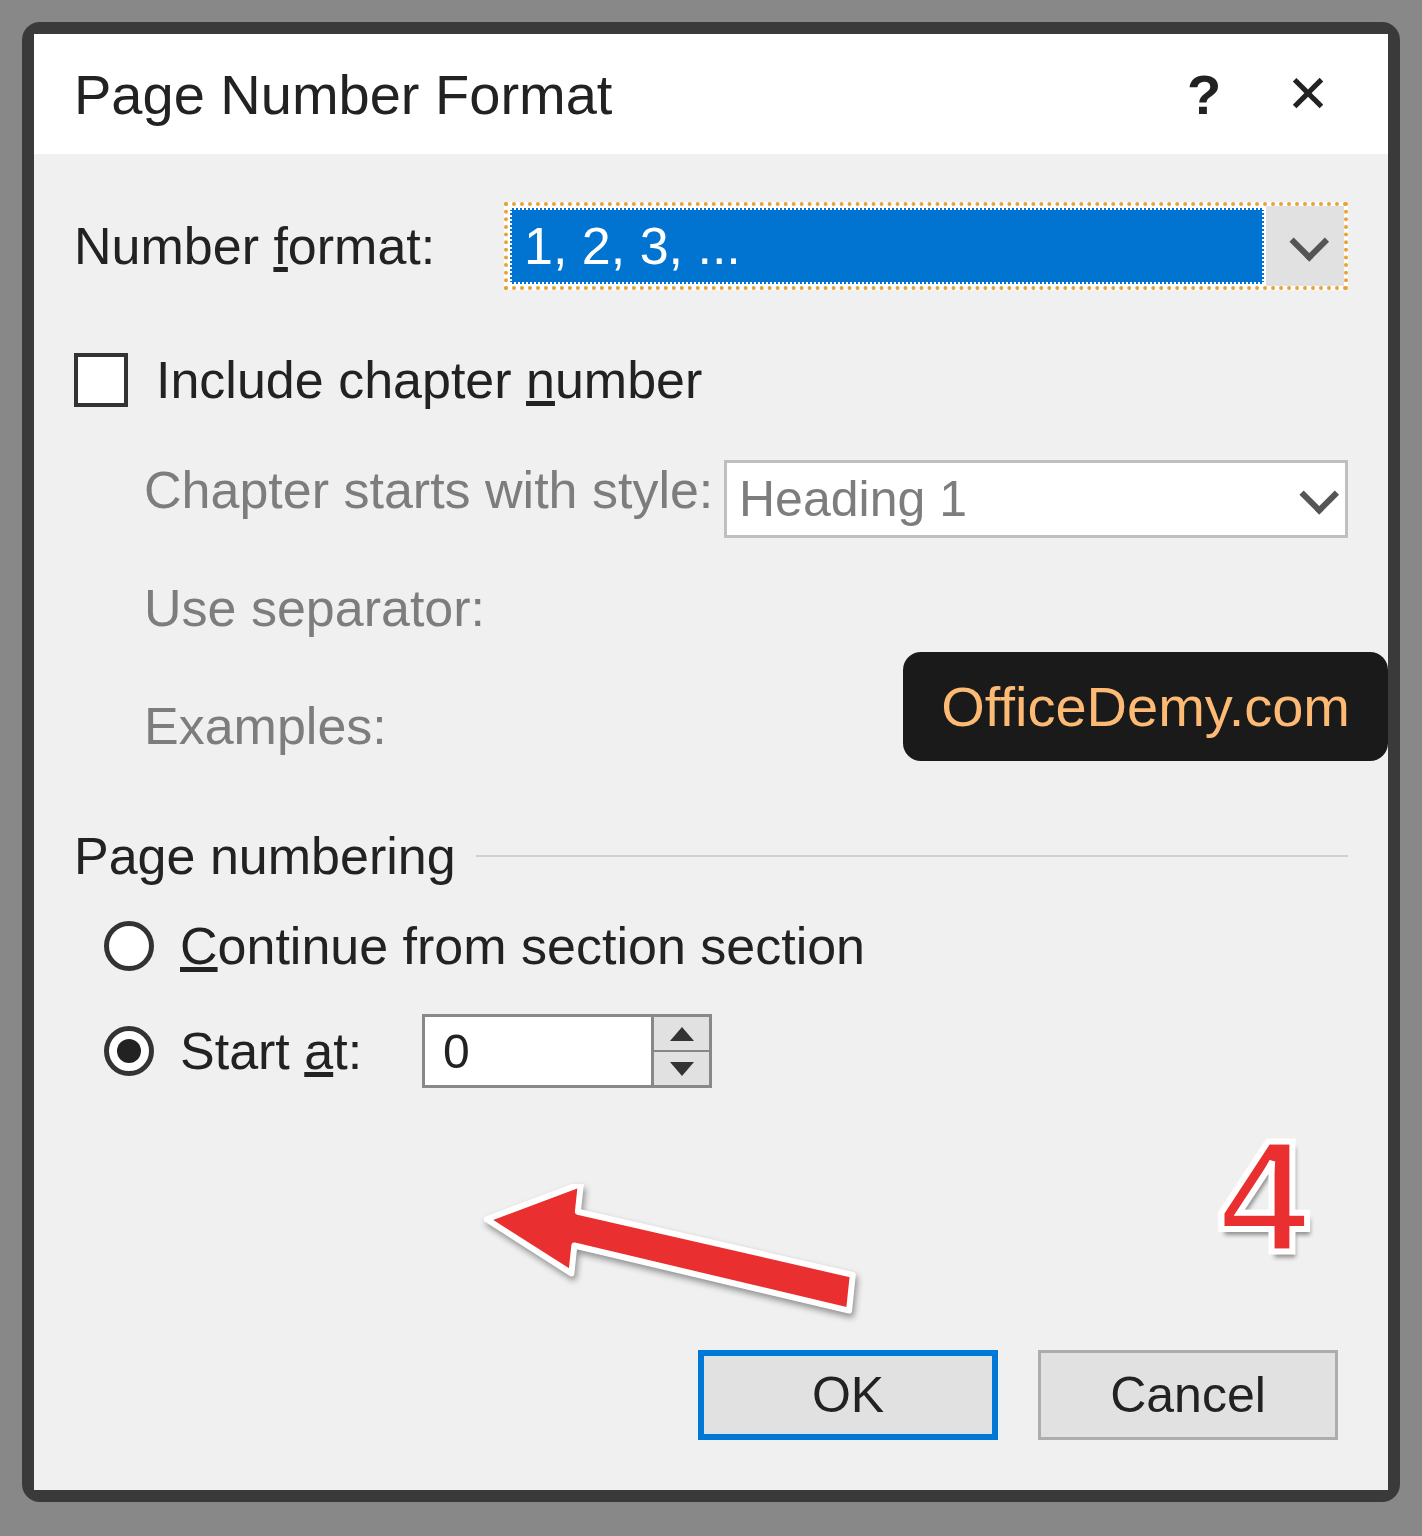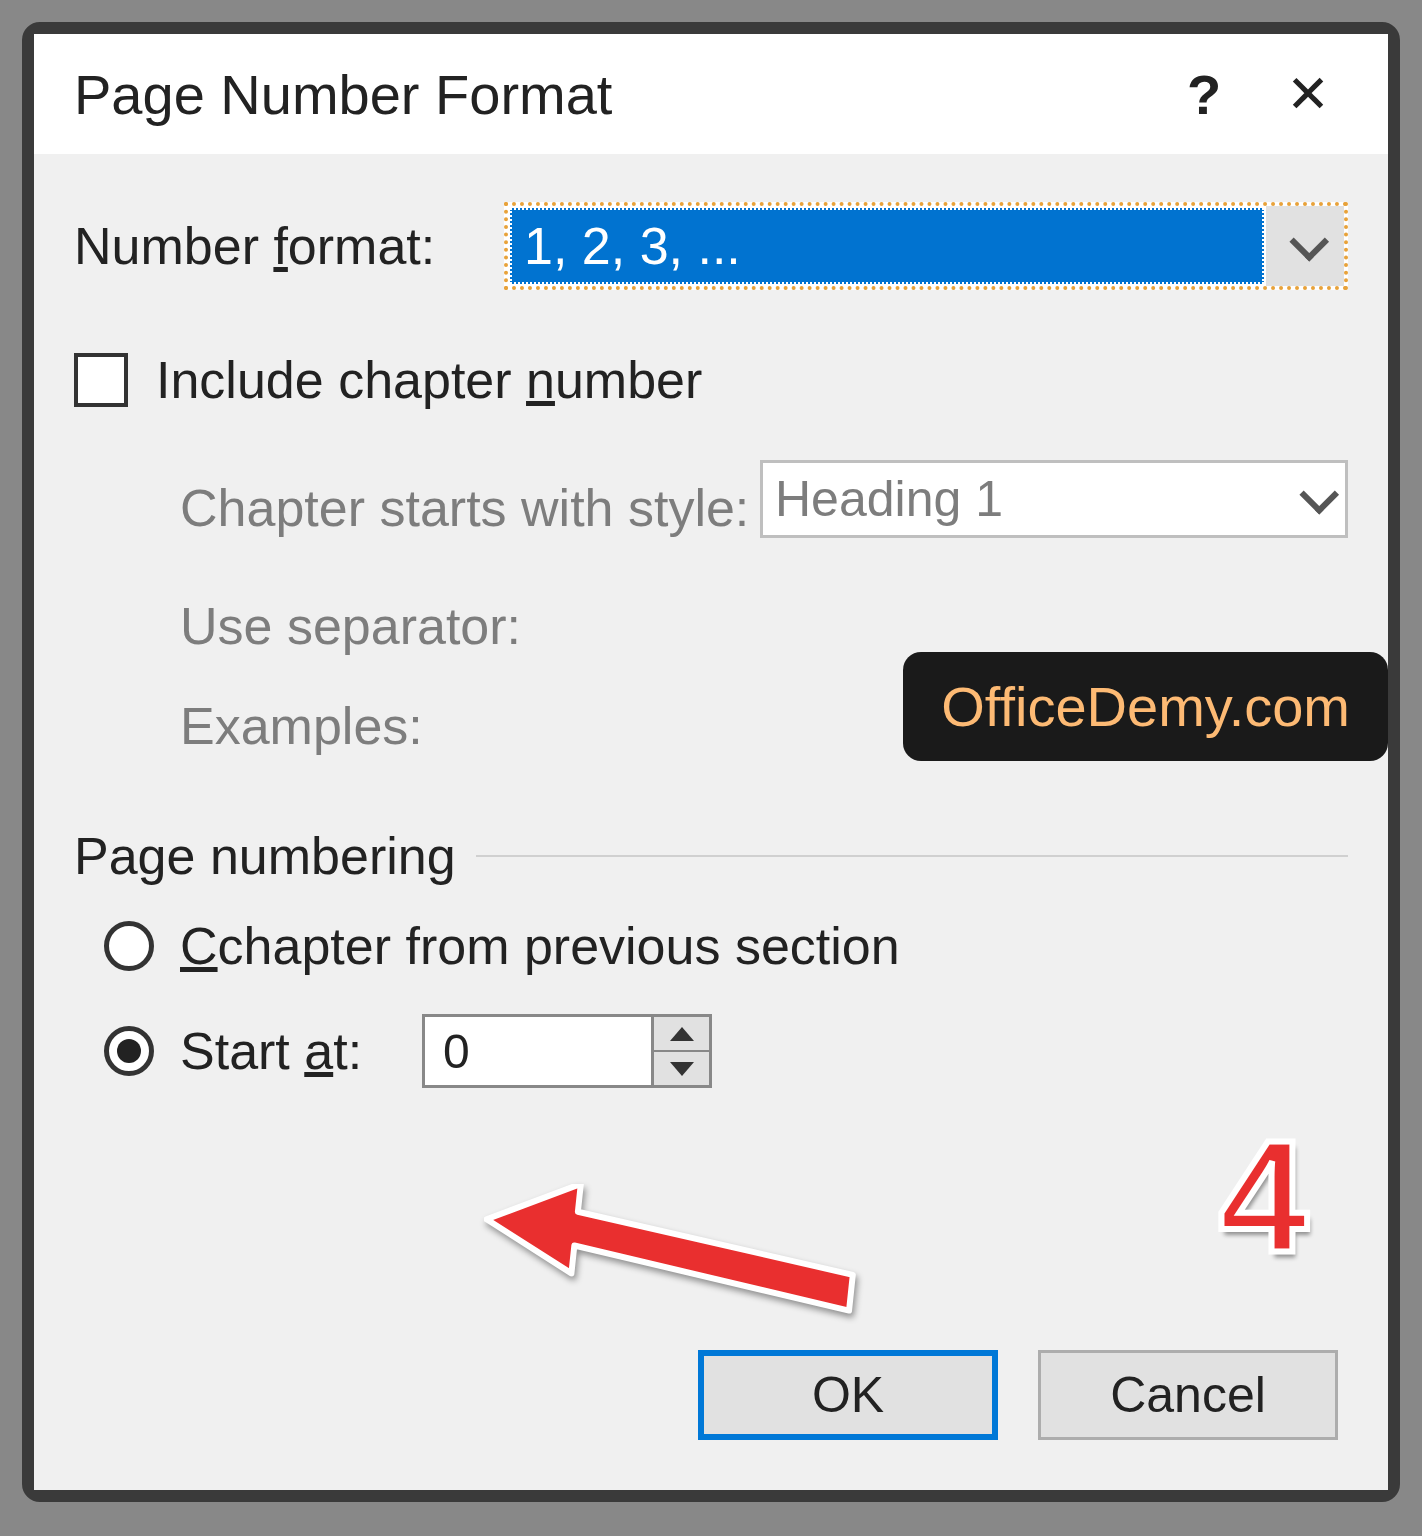--- a/index.html
+++ b/index.html
@@ -109,22 +109,22 @@
     width: 54px;
     height: 54px;
     border: 4px solid #333;
     background: #fff;
     margin-right: 28px;
   }
 
   
   .sub-row {
     display: flex;
-    align-items: flex-end;
-    margin-left: 106px;
+    align-items: flex-start;
+    margin-left: 70px;
     margin-bottom: 40px;
     position: relative;
   }
   .sub-label { width: 580px; font-size: 52px; color: #7d7d7d; }
   .sub-combo {
     border: 3px solid #bfbfbf;
     background: #fff;
     height: 78px;
     flex: 1;
     display: flex;
@@ -336,21 +336,21 @@
       <div class="watermark">OfficeDemy.com</div>
 
       <div class="section-header">
         <div class="section-title">Page numbering</div>
         <div class="section-line"></div>
       </div>
 
       <div class="radio-row">
         <div class="radio"></div>
         <div class="label">
-          <span class="underline-char">C</span><span>chapter from previous section</span>
+          <span class="underline-char">C</span><span>ontinue from section section</span>
         </div>
       </div>
 
       <div class="radio-row">
         <div class="radio">
           <div class="radio-dot"></div>
         </div>
         <div class="label" style="width:200px">
           <span>Start </span><span class="underline-char">a</span><span>t:</span>
         </div>

